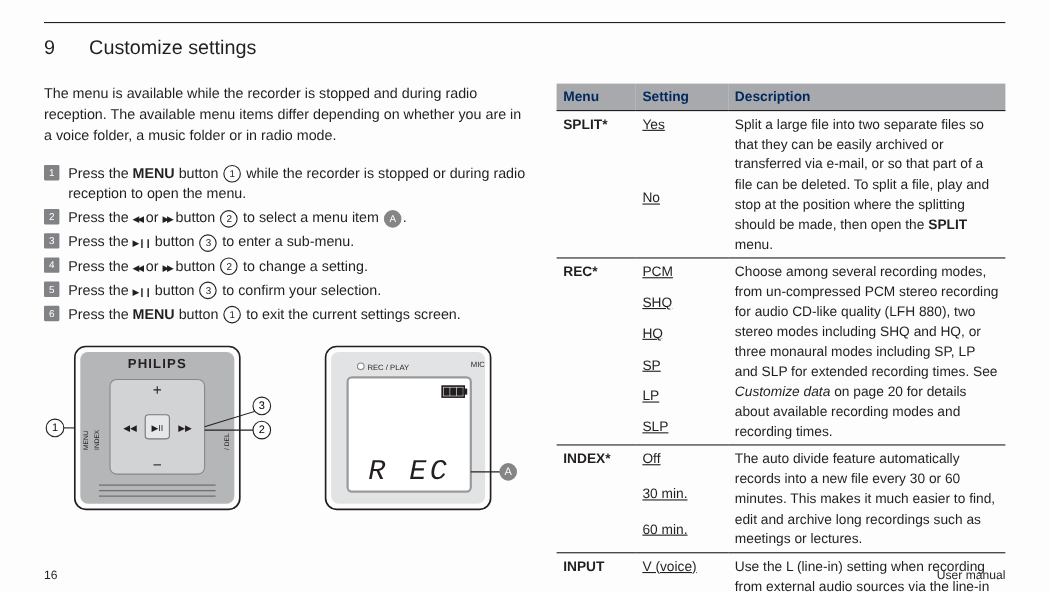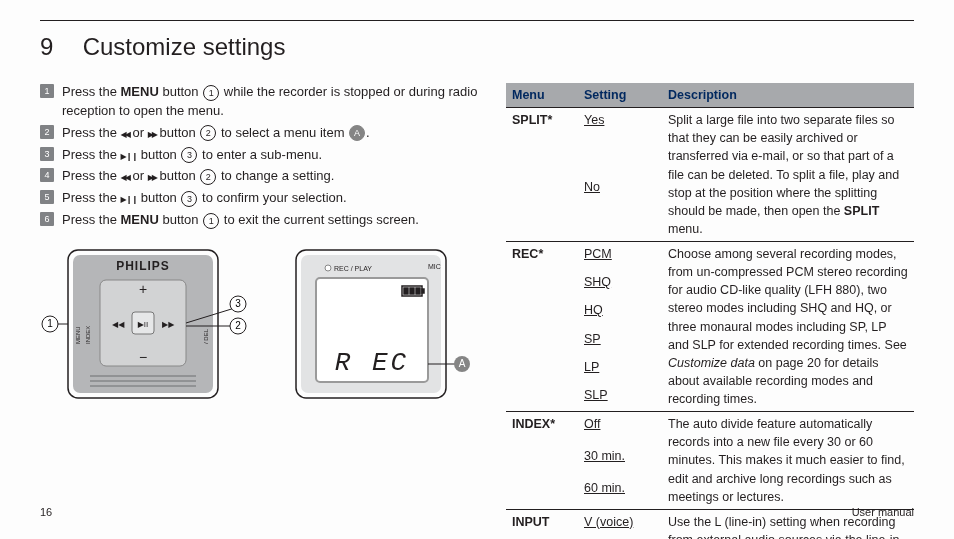--- a/index.html
+++ b/index.html
@@ -19,21 +19,21 @@
     padding: 20px 40px 10px 40px;
     position: relative;
   }
   .rule {
     border: none;
     border-top: 1px solid #231f20;
     margin: 0 0 12px 0;
   }
   .heading {
     font-weight: 300;
-    font-size: 24px;
+    font-size: 18px;
     margin: 0 0 22px 0;
   }
   .heading .chap-num {
     display: inline-block;
     width: 36px;
   }
   .columns {
     display: flex;
     gap: 26px;
   }
@@ -135,21 +135,21 @@
     font-weight: bold;
   }
   table.settings td.setting-col {
     width: 72px;
     text-decoration: underline;
   }
   .italic { font-style: italic; }
 
   .footer {
     position: absolute;
-    bottom: 21px;
+    bottom: 10px;
     left: 40px;
     right: 40px;
     display: flex;
     justify-content: space-between;
     font-size: 11px;
     color: #231f20;
   }
 </style>
 </head>
 <body>
@@ -157,20 +157,21 @@
 <div class="page">
   <hr class="rule">
   <h1 class="heading">
     <span class="chap-num">9</span>
     <span>Customize settings</span>
   </h1>
 
   <div class="columns">
 
     <div class="col">
+      <p class="intro">The menu is available while the recorder is stopped and during radio reception. The available menu items differ depending on whether you are in a voice folder, a music folder or in radio mode.</p>
 
       <ol class="step-list" id="steps">
           <li><span class="step-num">1</span>Press the <span class="menu-kw">MENU</span> button <span class="circ">1</span> while the recorder is stopped or during radio reception to open the menu.</li>
           <li><span class="step-num">2</span>Press the <span class="g g-prev"></span> or <span class="g g-next"></span> button <span class="circ">2</span> to select a menu item <span class="circ filled">A</span>.</li>
           <li><span class="step-num">3</span>Press the <span class="g g-playpause"></span> button <span class="circ">3</span> to enter a sub-menu.</li>
           <li><span class="step-num">4</span>Press the <span class="g g-prev"></span> or <span class="g g-next"></span> button <span class="circ">2</span> to change a setting.</li>
           <li><span class="step-num">5</span>Press the <span class="g g-playpause"></span> button <span class="circ">3</span> to confirm your selection.</li>
           <li><span class="step-num">6</span>Press the <span class="menu-kw">MENU</span> button <span class="circ">1</span> to exit the current settings screen.</li>
         </ol>
 

